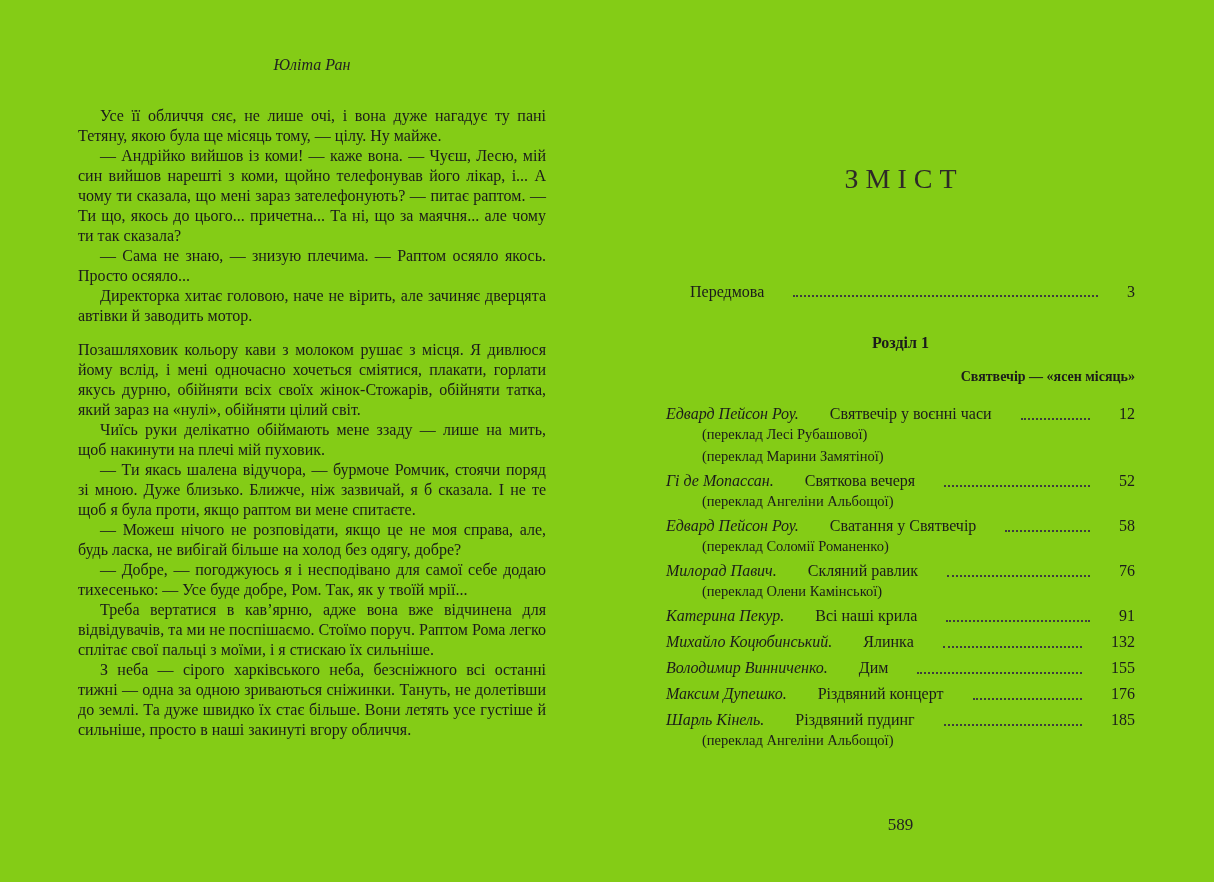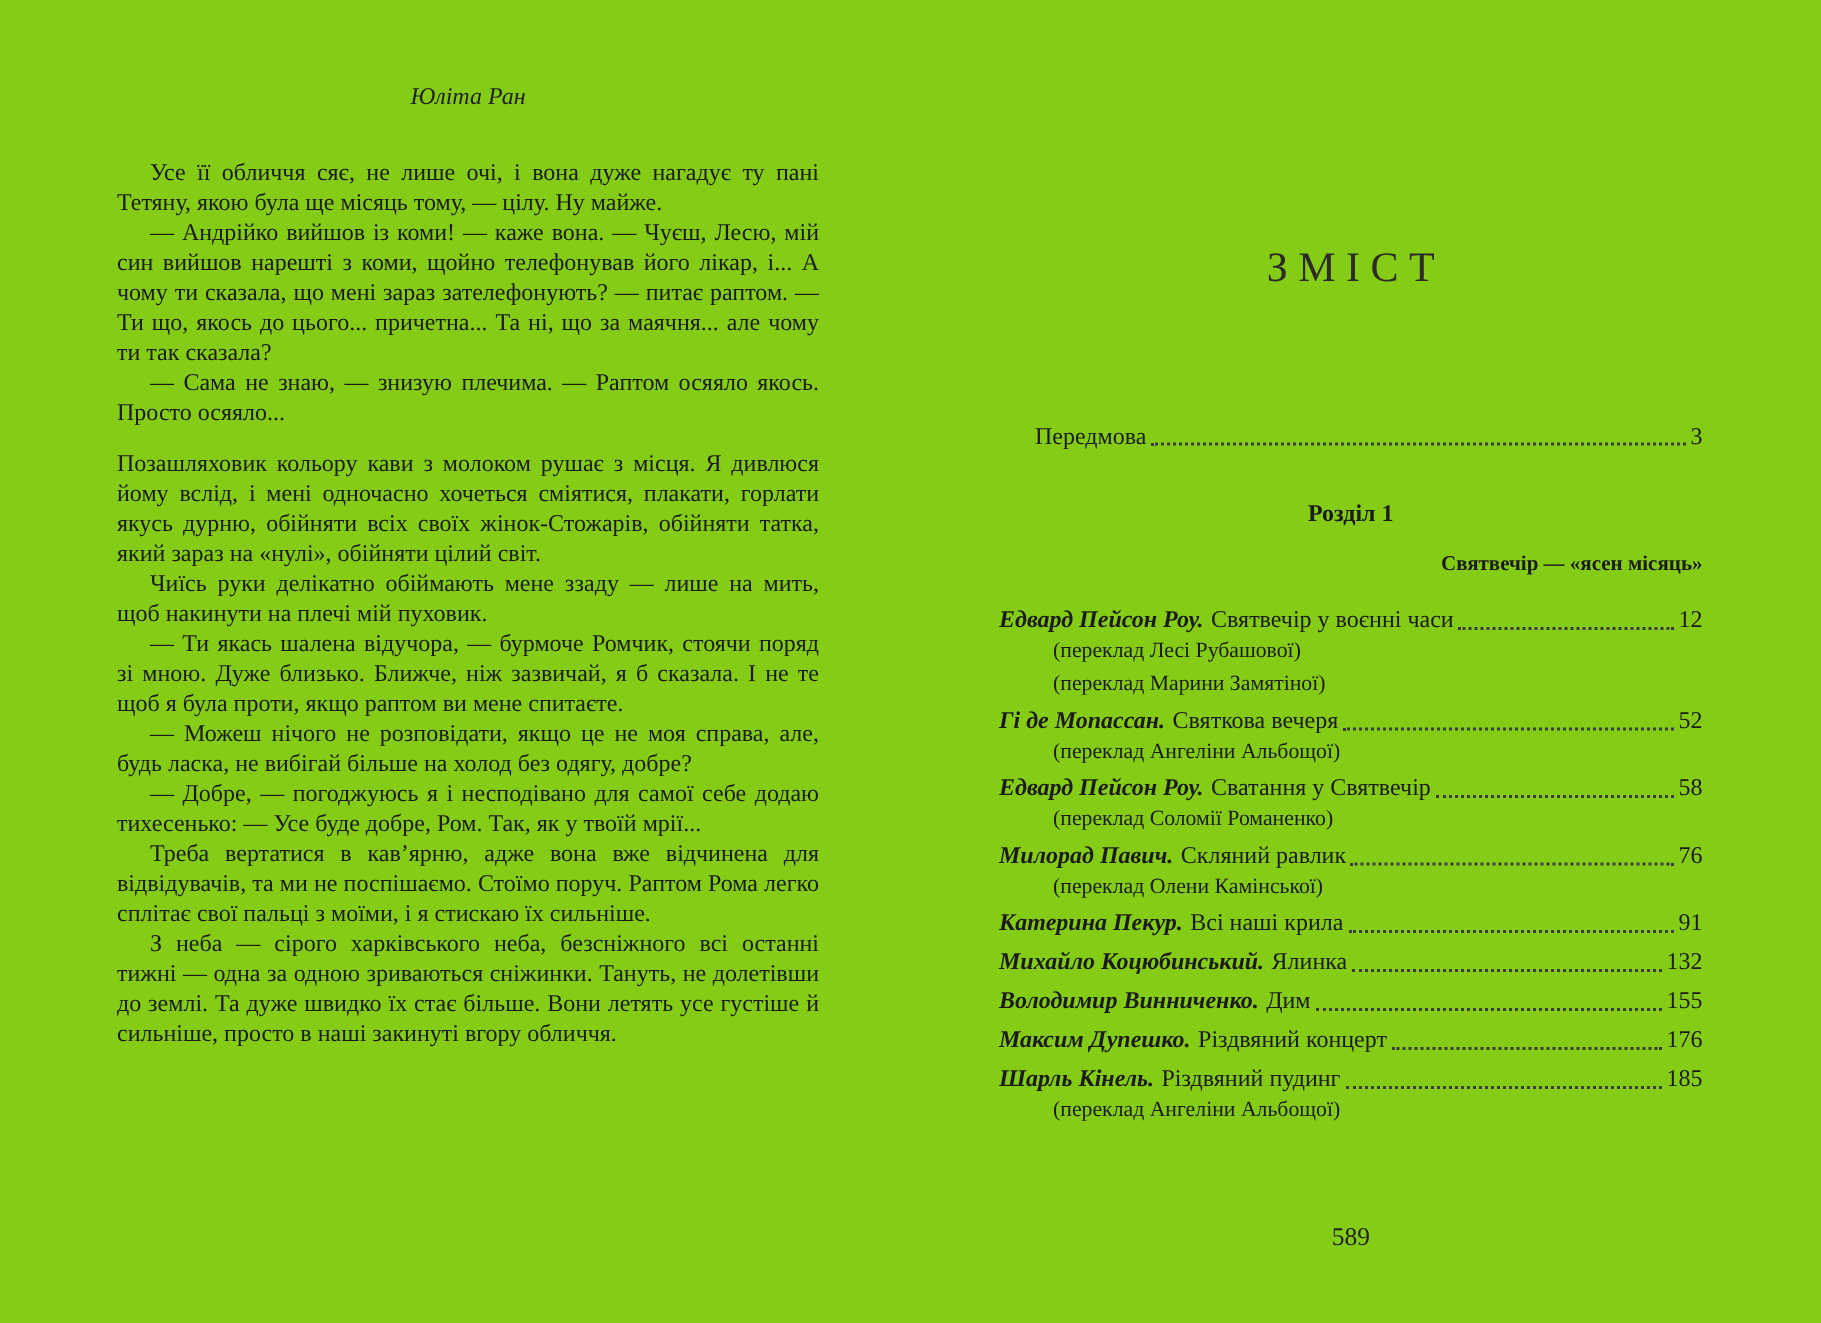--- a/index.html
+++ b/index.html
@@ -16,47 +16,48 @@
   .body-text { font-size:16px; line-height:20px; text-align:justify; }
   .para { margin:0; text-indent:22px; }
   .para.no-indent { text-indent:0; }
   .para.break-before { margin-top:14px; }
   
   .page-right { position:absolute; left:666px; top:0; width:469px; height:882px; }
   .toc-title {
     margin:164px 0 0 0; text-align:center; font-weight:400;
     font-size:28px; line-height:30px; letter-spacing:7px; text-indent:7px; color:#2e2a28;
   }
-  .entry-line { display:flex; align-items:baseline; font-size:16px; line-height:23px; }
+  .entry-line { display:flex; align-items:baseline; font-size:16px; line-height:23px;gap:26px; }
   .preface-row { margin-top:88px; padding-left:24px; line-height:20px; }
   .dots {
     flex:1 1 auto; min-width:12px; height:0;
     border-bottom:2px dotted #3d3d3d; margin:0 3px 5px 3px; align-self:flex-end;
   }
   .pageno { white-space:nowrap; }
   .chapter-kicker { margin:30px 0 0 0; text-align:center; font-weight:700; font-size:16px; line-height:22px; }
   .chapter-title  { margin:12px 0 0 0;  text-align:right; font-weight:700; font-size:14px; line-height:22px; }
   .toc-entries { margin-top:14px; }
   .toc-entry { margin-bottom:3px; }
-  .entry-author { font-style:italic; margin-right:5px; white-space:nowrap;font-weight:bold; }
+  .entry-author { font-style:italic; margin-right:5px; white-space:nowrap; }
   .entry-title { white-space:nowrap; }
   .translator { font-size:14.5px; line-height:19px; padding-left:36px; }
   .folio { position:absolute; top:815px; left:0; right:0; text-align:center; font-size:17px; color:#222; }
 </style>
 </head>
 <body>
 
 <div class="spread">
 
   <section class="page-left">
     <div class="running-head">Юліта Ран</div>
     <div class="body-text">
         <p class="para">Усе її обличчя сяє, не лише очі, і вона дуже нагадує ту пані Тетяну, якою була ще місяць тому, — цілу. Ну майже.</p>
         <p class="para">— Андрійко вийшов із коми! — каже вона. — Чуєш, Лесю, мій син вийшов нарешті з коми, щойно телефонував його лікар, і... А чому ти сказала, що мені зараз зателефонують? — питає раптом. — Ти що, якось до цього... причетна... Та ні, що за маячня... але чому ти так сказала?</p>
         <p class="para">— Сама не знаю, — знизую плечима. — Раптом осяяло якось. Просто осяяло...</p>
+        <p class="para">Директорка хитає головою, наче не вірить, але зачиняє дверцята автівки й заводить мотор.</p>
         <p class="para no-indent break-before">Позашляховик кольору кави з молоком рушає з місця. Я дивлюся йому вслід, і мені одночасно хочеться сміятися, плакати, горлати якусь дурню, обійняти всіх своїх жінок-Стожарів, обійняти татка, який зараз на «нулі», обійняти цілий світ.</p>
         <p class="para">Чиїсь руки делікатно обіймають мене ззаду — лише на мить, щоб накинути на плечі мій пуховик.</p>
         <p class="para">— Ти якась шалена відучора, — бурмоче Ромчик, стоячи поряд зі мною. Дуже близько. Ближче, ніж зазвичай, я б сказала. І не те щоб я була проти, якщо раптом ви мене спитаєте.</p>
         <p class="para">— Можеш нічого не розповідати, якщо це не моя справа, але, будь ласка, не вибігай більше на холод без одягу, добре?</p>
         <p class="para">— Добре, — погоджуюсь я і несподівано для самої себе додаю тихесенько: — Усе буде добре, Ром. Так, як у твоїй мрії...</p>
         <p class="para">Треба вертатися в кав’ярню, адже вона вже відчинена для відвідувачів, та ми не поспішаємо. Стоїмо поруч. Раптом Рома легко сплітає свої пальці з моїми, і я стискаю їх сильніше.</p>
         <p class="para">З неба — сірого харківського неба, безсніжного всі останні тижні — одна за одною зриваються сніжинки. Тануть, не долетівши до землі. Та дуже швидко їх стає більше. Вони летять усе густіше й сильніше, просто в наші закинуті вгору обличчя.</p>
       </div>
   </section>
 

